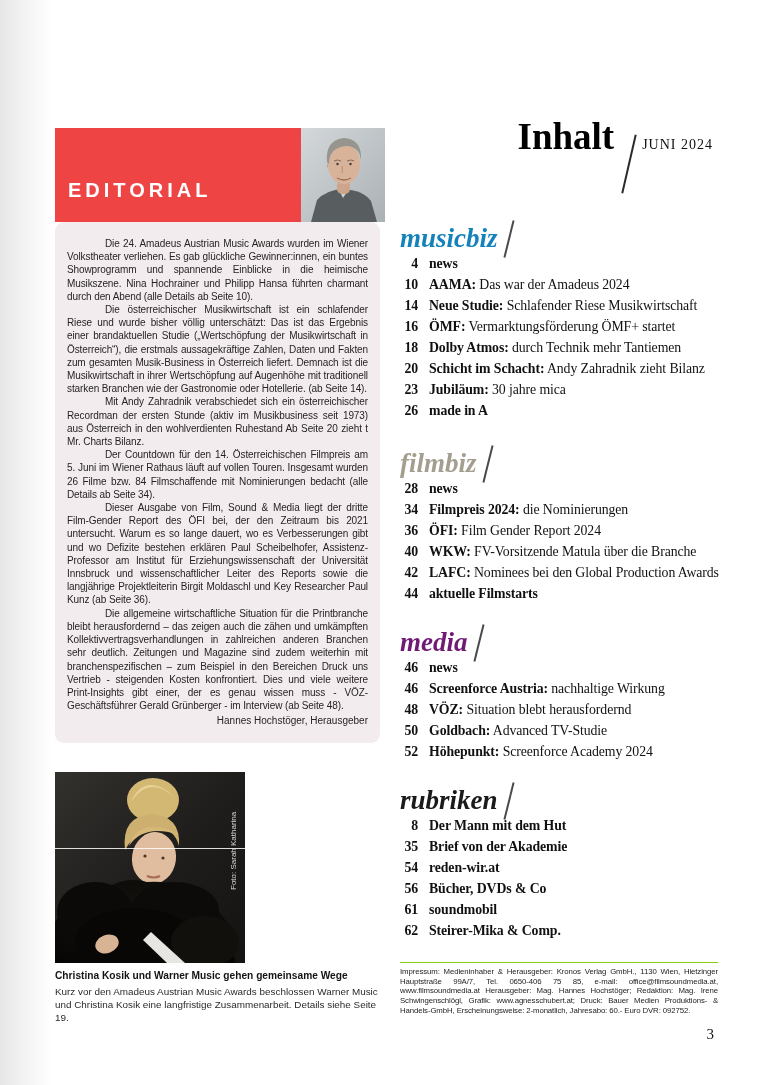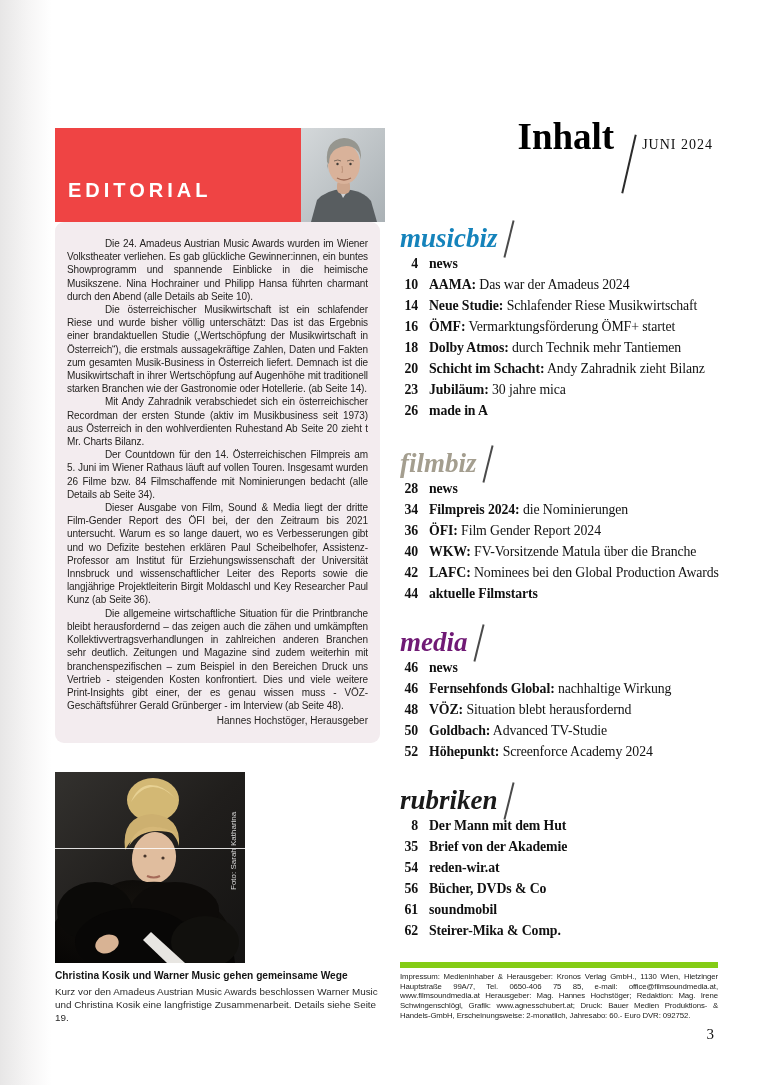--- a/index.html
+++ b/index.html
@@ -77,21 +77,21 @@
     display:flex;height:21px;align-items:baseline;
     font-family:"Liberation Serif",serif;font-size:13.8px;letter-spacing:-0.1px;color:#111;
   }
   .entry-page{width:18px;text-align:right;font-weight:bold;flex:0 0 18px;}
   .entry-label{margin-left:11px;white-space:nowrap;}
   .entry-title{font-weight:bold;margin-top:37px;}
   .entry-desc{font-weight:normal;}
 
   .impressum{
     position:absolute;left:400px;top:962px;width:318px;
-    border-top:6px solid #84cc16;padding-top:4px;
+    border-top:1px solid #84cc16;padding-top:4px;
     font-size:7.8px;line-height:9.7px;letter-spacing:-0.1px;color:#1d1d1b;text-align:justify;
   }
   .page-number{
     position:absolute;left:700px;top:1026px;width:14px;text-align:right;
     font-family:"Liberation Serif",serif;font-size:15px;color:#111;
   }
 </style>
 </head>
 <body>
 
@@ -290,21 +290,21 @@
       <span class="sec-slash"></span>
     </div>
     <ul class="sec-list">
   <li class="toc-entry">
     <span class="entry-page">46</span>
     <span class="entry-label"><b class="entry-title">news</b><span class="entry-desc"></span></span>
   </li>
 
   <li class="toc-entry">
     <span class="entry-page">46</span>
-    <span class="entry-label"><b class="entry-title">Fernsehfonds Global:</b><span class="entry-desc"> nachhaltige Wirkung</span></span>
+    <span class="entry-label"><b class="entry-title">Screenforce Austria:</b><span class="entry-desc"> nachhaltige Wirkung</span></span>
   </li>
 
   <li class="toc-entry">
     <span class="entry-page">48</span>
     <span class="entry-label"><b class="entry-title">VÖZ:</b><span class="entry-desc"> Situation blebt herausfordernd</span></span>
   </li>
 
   <li class="toc-entry">
     <span class="entry-page">50</span>
     <span class="entry-label"><b class="entry-title">Goldbach:</b><span class="entry-desc"> Advanced TV-Studie</span></span>

